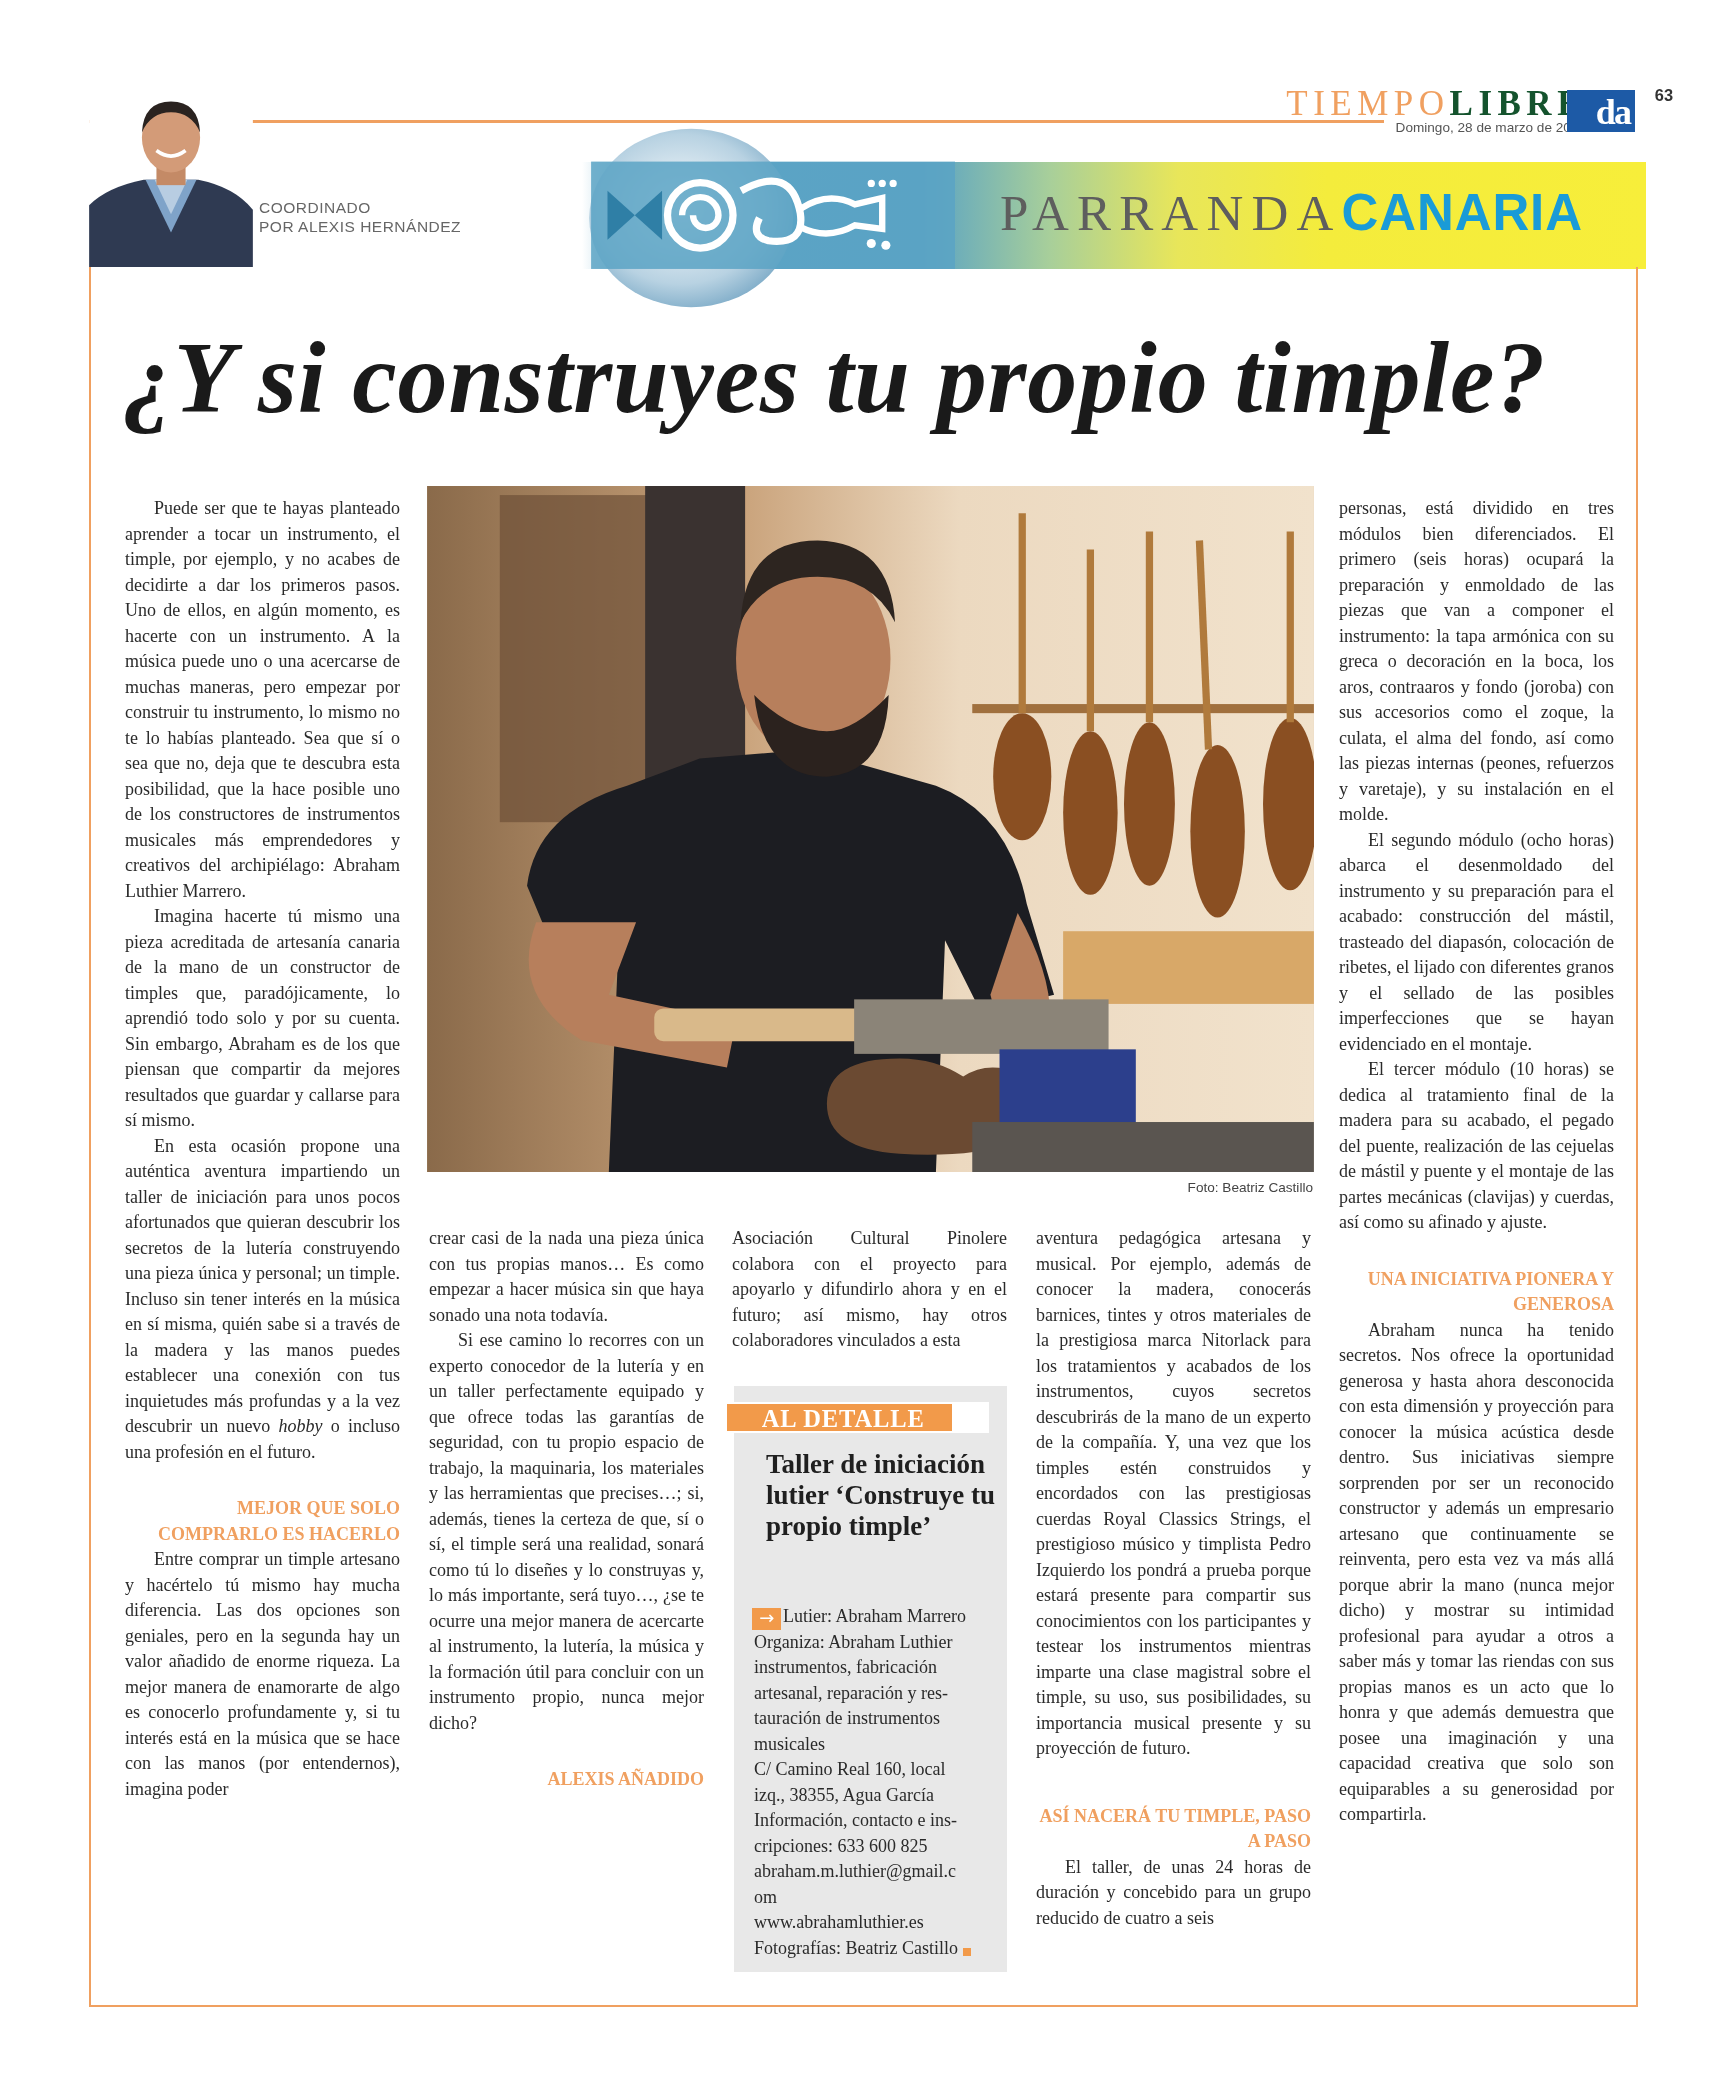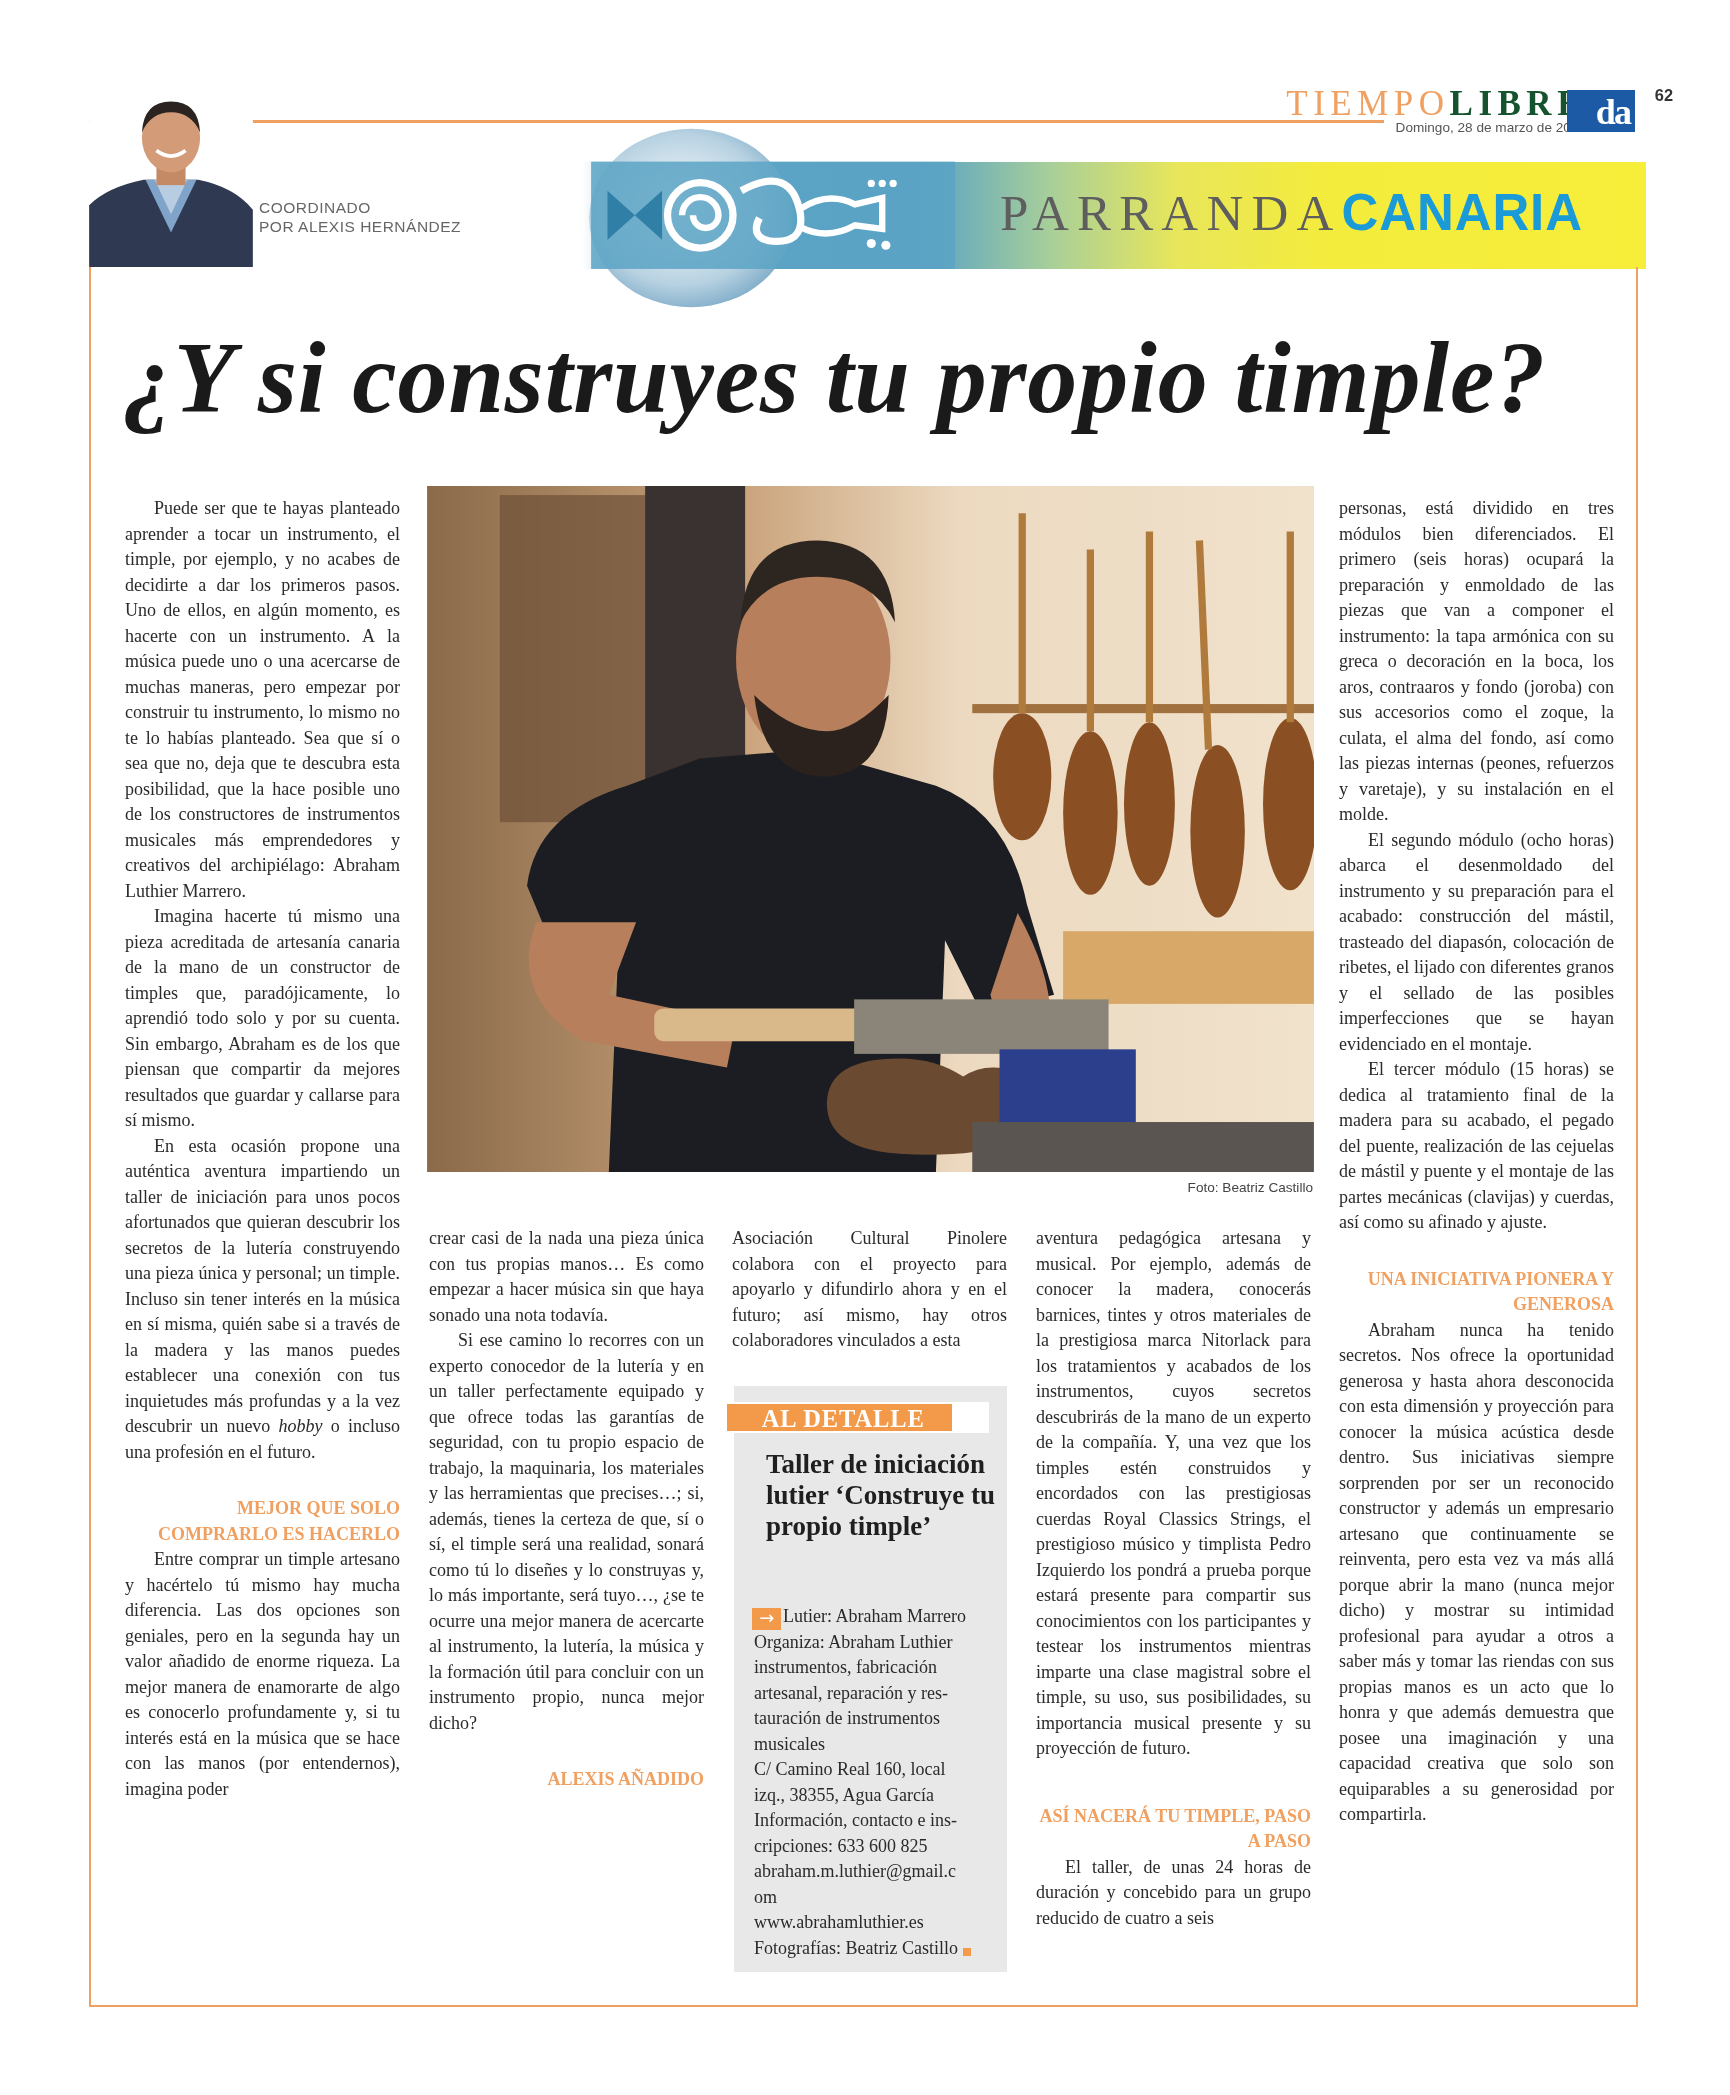--- a/index.html
+++ b/index.html
@@ -61,21 +61,21 @@
 <body>
 
 <div class="masthead-rule"></div>
 
 <div class="masthead">
   <div class="brand">
     <span class="tiempo">TIEMPO</span><span class="libre">LIBRE</span>
   </div>
   <div class="date">Domingo, 28 de marzo de 2021</div>
   <div class="logo">da</div>
-  <div class="pagenum">62</div>
+  <div class="pagenum">63</div>
 </div>
 
 <div class="author-photo">
   <svg width="164" height="171" viewBox="0 0 180 188">
     <rect width="180" height="188" fill="#ffffff"></rect>
     <path d="M0 188 L0 120 Q20 100 60 92 L120 92 Q160 100 180 125 L180 188 Z" fill="#2f3a52"></path>
     <path d="M62 92 L90 150 L118 92 Z" fill="#7fa3c9"></path>
     <path d="M72 92 L90 130 L108 92 Z" fill="#b8cde2"></path>
     <rect x="74" y="68" width="32" height="30" fill="#c48a66"></rect>
     <ellipse cx="90" cy="46" rx="32" ry="38" fill="#d39b78"></ellipse>
@@ -213,17 +213,17 @@
 
 <div class="col col4">
   <p class="noindent">aventura pedagógica artesana y musical. Por ejemplo, además de conocer la madera, conocerás barnices, tintes y otros materiales de la prestigiosa marca Nitorlack para los tratamientos y acabados de los instrumentos, cuyos secretos descubrirás de la mano de un experto de la compañía. Y, una vez que los timples estén construidos y encordados con las prestigiosas cuerdas Royal Classics Strings, el prestigioso músico y timplista Pedro Izquierdo los pondrá a prueba porque estará presente para compartir sus conocimientos con los participantes y testear los instrumentos mientras imparte una clase magistral sobre el timple, su uso, sus posibilidades, su importancia musical presente y su proyección de futuro.</p>
   <div class="subhead" style="margin-top:42px;">ASÍ NACERÁ TU TIMPLE, PASO A PASO</div>
   <p>El taller, de unas 24 horas de duración y concebido para un grupo reducido de cuatro a seis</p>
 </div>
 
 <div class="col col5">
   <p class="noindent">personas, está dividido en tres módulos bien diferenciados. El primero (seis horas) ocupará la preparación y enmoldado de las piezas que van a componer el instrumento: la tapa armónica con su greca o decoración en la boca, los aros, contraaros y fondo (joroba) con sus accesorios como el zoque, la culata, el alma del fondo, así como las piezas internas (peones, refuerzos y varetaje), y su instalación en el molde.</p>
   <p>El segundo módulo (ocho horas) abarca el desenmoldado del instrumento y su preparación para el acabado: construcción del mástil, trasteado del diapasón, colocación de ribetes, el lijado con diferentes granos y el sellado de las posibles imperfecciones que se hayan evidenciado en el montaje.</p>
-  <p>El tercer módulo (15 horas) se dedica al tratamiento final de la madera para su acabado, el pegado del puente, realización de las cejuelas de mástil y puente y el montaje de las partes mecánicas (clavijas) y cuerdas, así como su afinado y ajuste.</p>
+  <p>El tercer módulo (10 horas) se dedica al tratamiento final de la madera para su acabado, el pegado del puente, realización de las cejuelas de mástil y puente y el montaje de las partes mecánicas (clavijas) y cuerdas, así como su afinado y ajuste.</p>
   <div class="subhead" style="margin-top:31px;">UNA INICIATIVA PIONERA Y GENEROSA</div>
   <p>Abraham nunca ha tenido secretos. Nos ofrece la oportunidad generosa y hasta ahora desconocida con esta dimensión y proyección para conocer la música acústica desde dentro. Sus iniciativas siempre sorprenden por ser un reconocido constructor y además un empresario artesano que continuamente se reinventa, pero esta vez va más allá porque abrir la mano (nunca mejor dicho) y mostrar su intimidad profesional para ayudar a otros a saber más y tomar las riendas con sus propias manos es un acto que lo honra y que además demuestra que posee una imaginación y una capacidad creativa que solo son equiparables a su generosidad por compartirla.</p>
 </div>
 
 
 </body></html>

